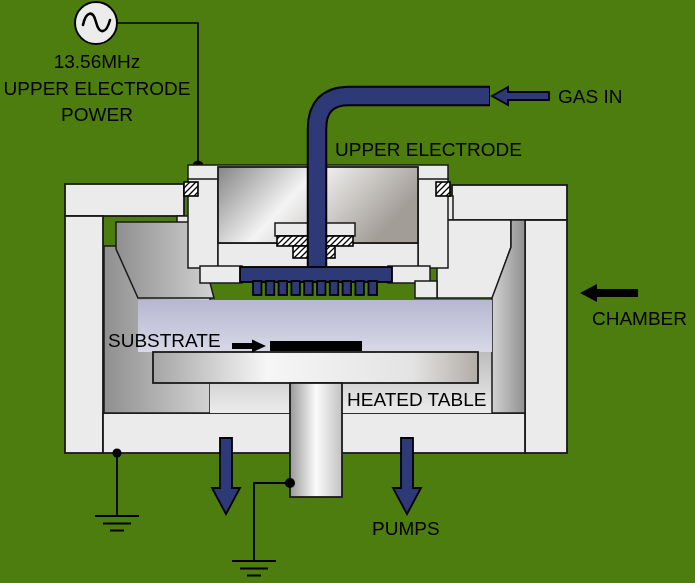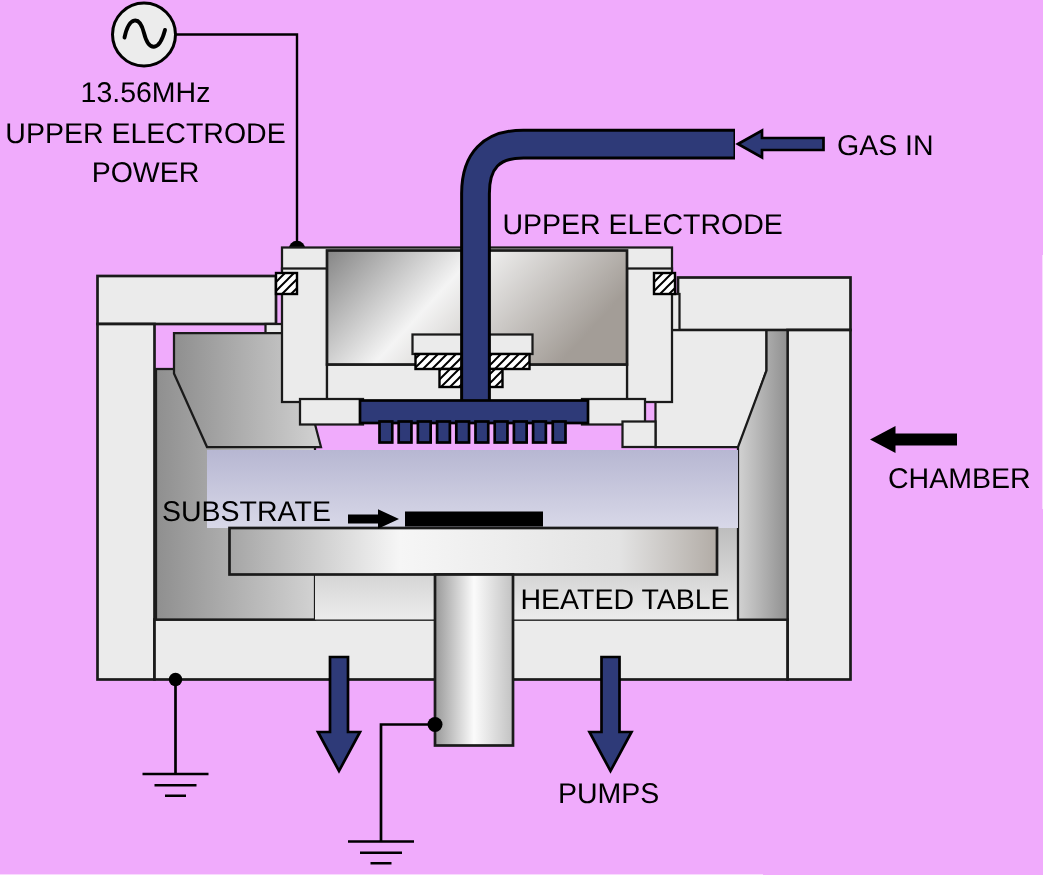--- a/index.html
+++ b/index.html
@@ -1,16 +1,16 @@
 <!DOCTYPE html>
 <html><head>
 <meta charset="utf-8">
 <style>
   html,body{margin:0;padding:0;background:#ffffff;}
-  .stage{position:relative;width:695px;height:583px;background:#f0abfc;overflow:hidden;
+  .stage{position:relative;width:695px;height:583px;background:#4d7c0f;overflow:hidden;
          font-family:"Liberation Sans",sans-serif;}
   svg{display:block;}
   text{font-family:"Liberation Sans",sans-serif;font-size:19px;fill:#000000;}
   .shell{fill:#ebebeb;stroke:#1a1a1a;stroke-width:1.8;}
   .shellthin{fill:#ebebeb;stroke:#1a1a1a;stroke-width:1.5;}
   .wire{stroke:#000000;stroke-width:1.6;fill:none;}
   .navy{fill:#2e3a78;stroke:#000000;stroke-width:1.8;}
   .blackarrow{fill:#000000;stroke:none;}
   .hatchbox{fill:url(#hatch);stroke:#000000;stroke-width:1.6;}
   .gnd{stroke:#000000;stroke-width:1.8;fill:none;}

